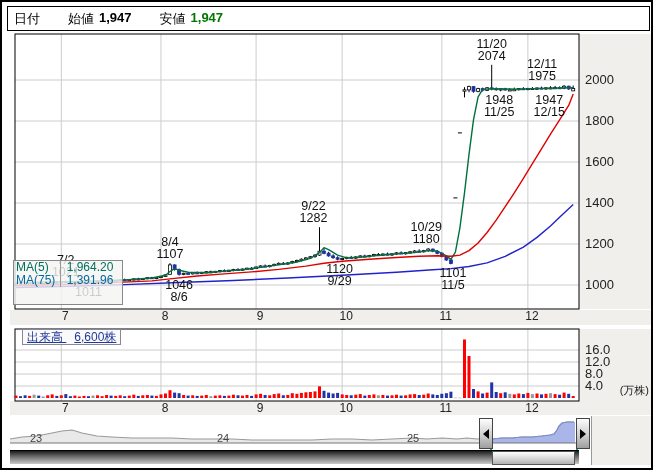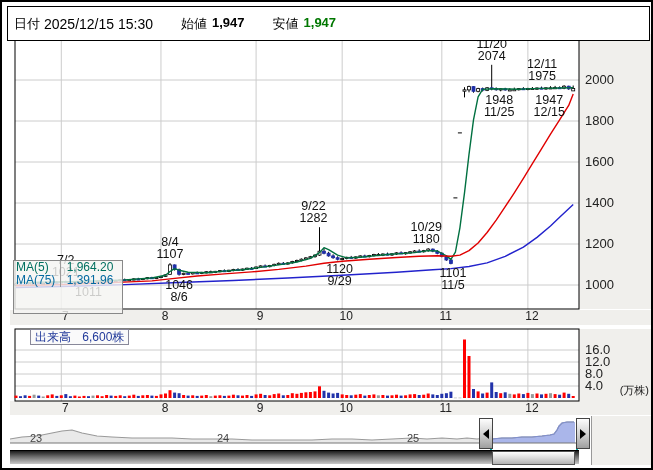--- a/index.html
+++ b/index.html
@@ -3,48 +3,48 @@
 <meta charset="utf-8">
 <style>
   html,body{margin:0;padding:0;background:#fff;}
   #app{
     position:relative;width:653px;height:470px;box-sizing:border-box;
     border:2px solid #000;background:#fff;overflow:hidden;
     font-family:"Liberation Sans","DejaVu Sans",sans-serif;
   }
   
   #quote-bar{
-    position:absolute;left:5px;top:4px;width:643px;height:35px;box-sizing:border-box;
+    position:absolute;left:5px;top:4px;width:643px;height:25px;box-sizing:border-box;
     border:1px solid #000;background:#fff;display:flex;align-items:center;
     padding-left:6px;white-space:nowrap;
   }
   #quote-bar .lbl{font-size:13px;color:#000;}
   #quote-bar .big{font-size:14px;color:#000;margin-left:4px;}
   #quote-bar .val{font-size:13px;font-weight:bold;margin-left:5px;}
   #quote-bar .grp{margin-left:28px;display:flex;}
   .v-open,.v-close{color:#000;}
   .v-high{color:#e80000;}
   .v-low{color:#007700;}
 
   #chart-holder{position:absolute;left:0;top:0;width:653px;height:470px;}
 
   
   #ma-legend{
-    position:absolute;left:11px;top:258px;width:110px;height:54px;box-sizing:border-box;
+    position:absolute;left:11px;top:258px;width:110px;height:45px;box-sizing:border-box;
     border:1px solid #888;background:rgba(244,244,241,0.82);font-size:12px;line-height:13px;
   }
   .ma-row{display:flex;height:13px;align-items:center;}
   .ma-row .ma-lbl{width:47px;padding-left:2px;border-right:1px solid #999;box-sizing:border-box;}
   .ma-row .ma-val{flex:1;text-align:center;padding-right:3px;}
 
   
   #vol-box{
-    position:absolute;left:28px;top:327px;height:16px;box-sizing:border-box;
+    position:absolute;left:20px;top:327px;height:16px;box-sizing:border-box;
     border:1px solid #889;background:rgba(250,250,250,0.9);font-size:12px;line-height:14px;
-    color:#223a9a;padding:0 4px;white-space:nowrap;
+    color:#223a9a;padding:0 4px;white-space:nowrap;text-decoration:underline;
   }
   #vol-box .vb-val{margin-left:8px;}
 
   
   .nav-btn{
     position:absolute;top:416px;width:14px;height:31px;box-sizing:border-box;
     border:1px solid #444;background:linear-gradient(180deg,#fdfdfd 0%,#cfcfcf 55%,#9f9f9f 100%);
     display:flex;align-items:center;justify-content:center;cursor:pointer;
   }
   #nav-btn-left{left:477px;}
@@ -544,21 +544,20 @@
           <path d="M490,437 L500,436 L510,436 L520,435 L530,435 L540,434 L548,433 L552,432 L555,428 L557,424 L560,421 L565,420 L570,420 L572,420" fill="none" stroke="#7f8fd0" stroke-width="1.2"></path>
           <line x1="8" y1="441" x2="577" y2="441" stroke="#777" stroke-width="1"></line>
           <text x="28" y="440" font-size="11" fill="#444" font-family="Liberation Sans,sans-serif">23</text>
           <text x="215" y="440" font-size="11" fill="#444" font-family="Liberation Sans,sans-serif">24</text>
           <text x="405" y="440" font-size="11" fill="#444" font-family="Liberation Sans,sans-serif">25</text>
         </g>
       </svg></div>
 
   <div id="quote-bar">
     <span class="lbl">日付</span>
-    <span class="big">2025/12/15 15:30</span>
     <span class="grp">
       <span class="lbl">始値</span>
       <span class="val v-open">1,947</span>
     </span>
     <span class="grp">
       <span class="lbl">安値</span>
       <span class="val v-low">1,947</span>
     </span>
   </div>
 

